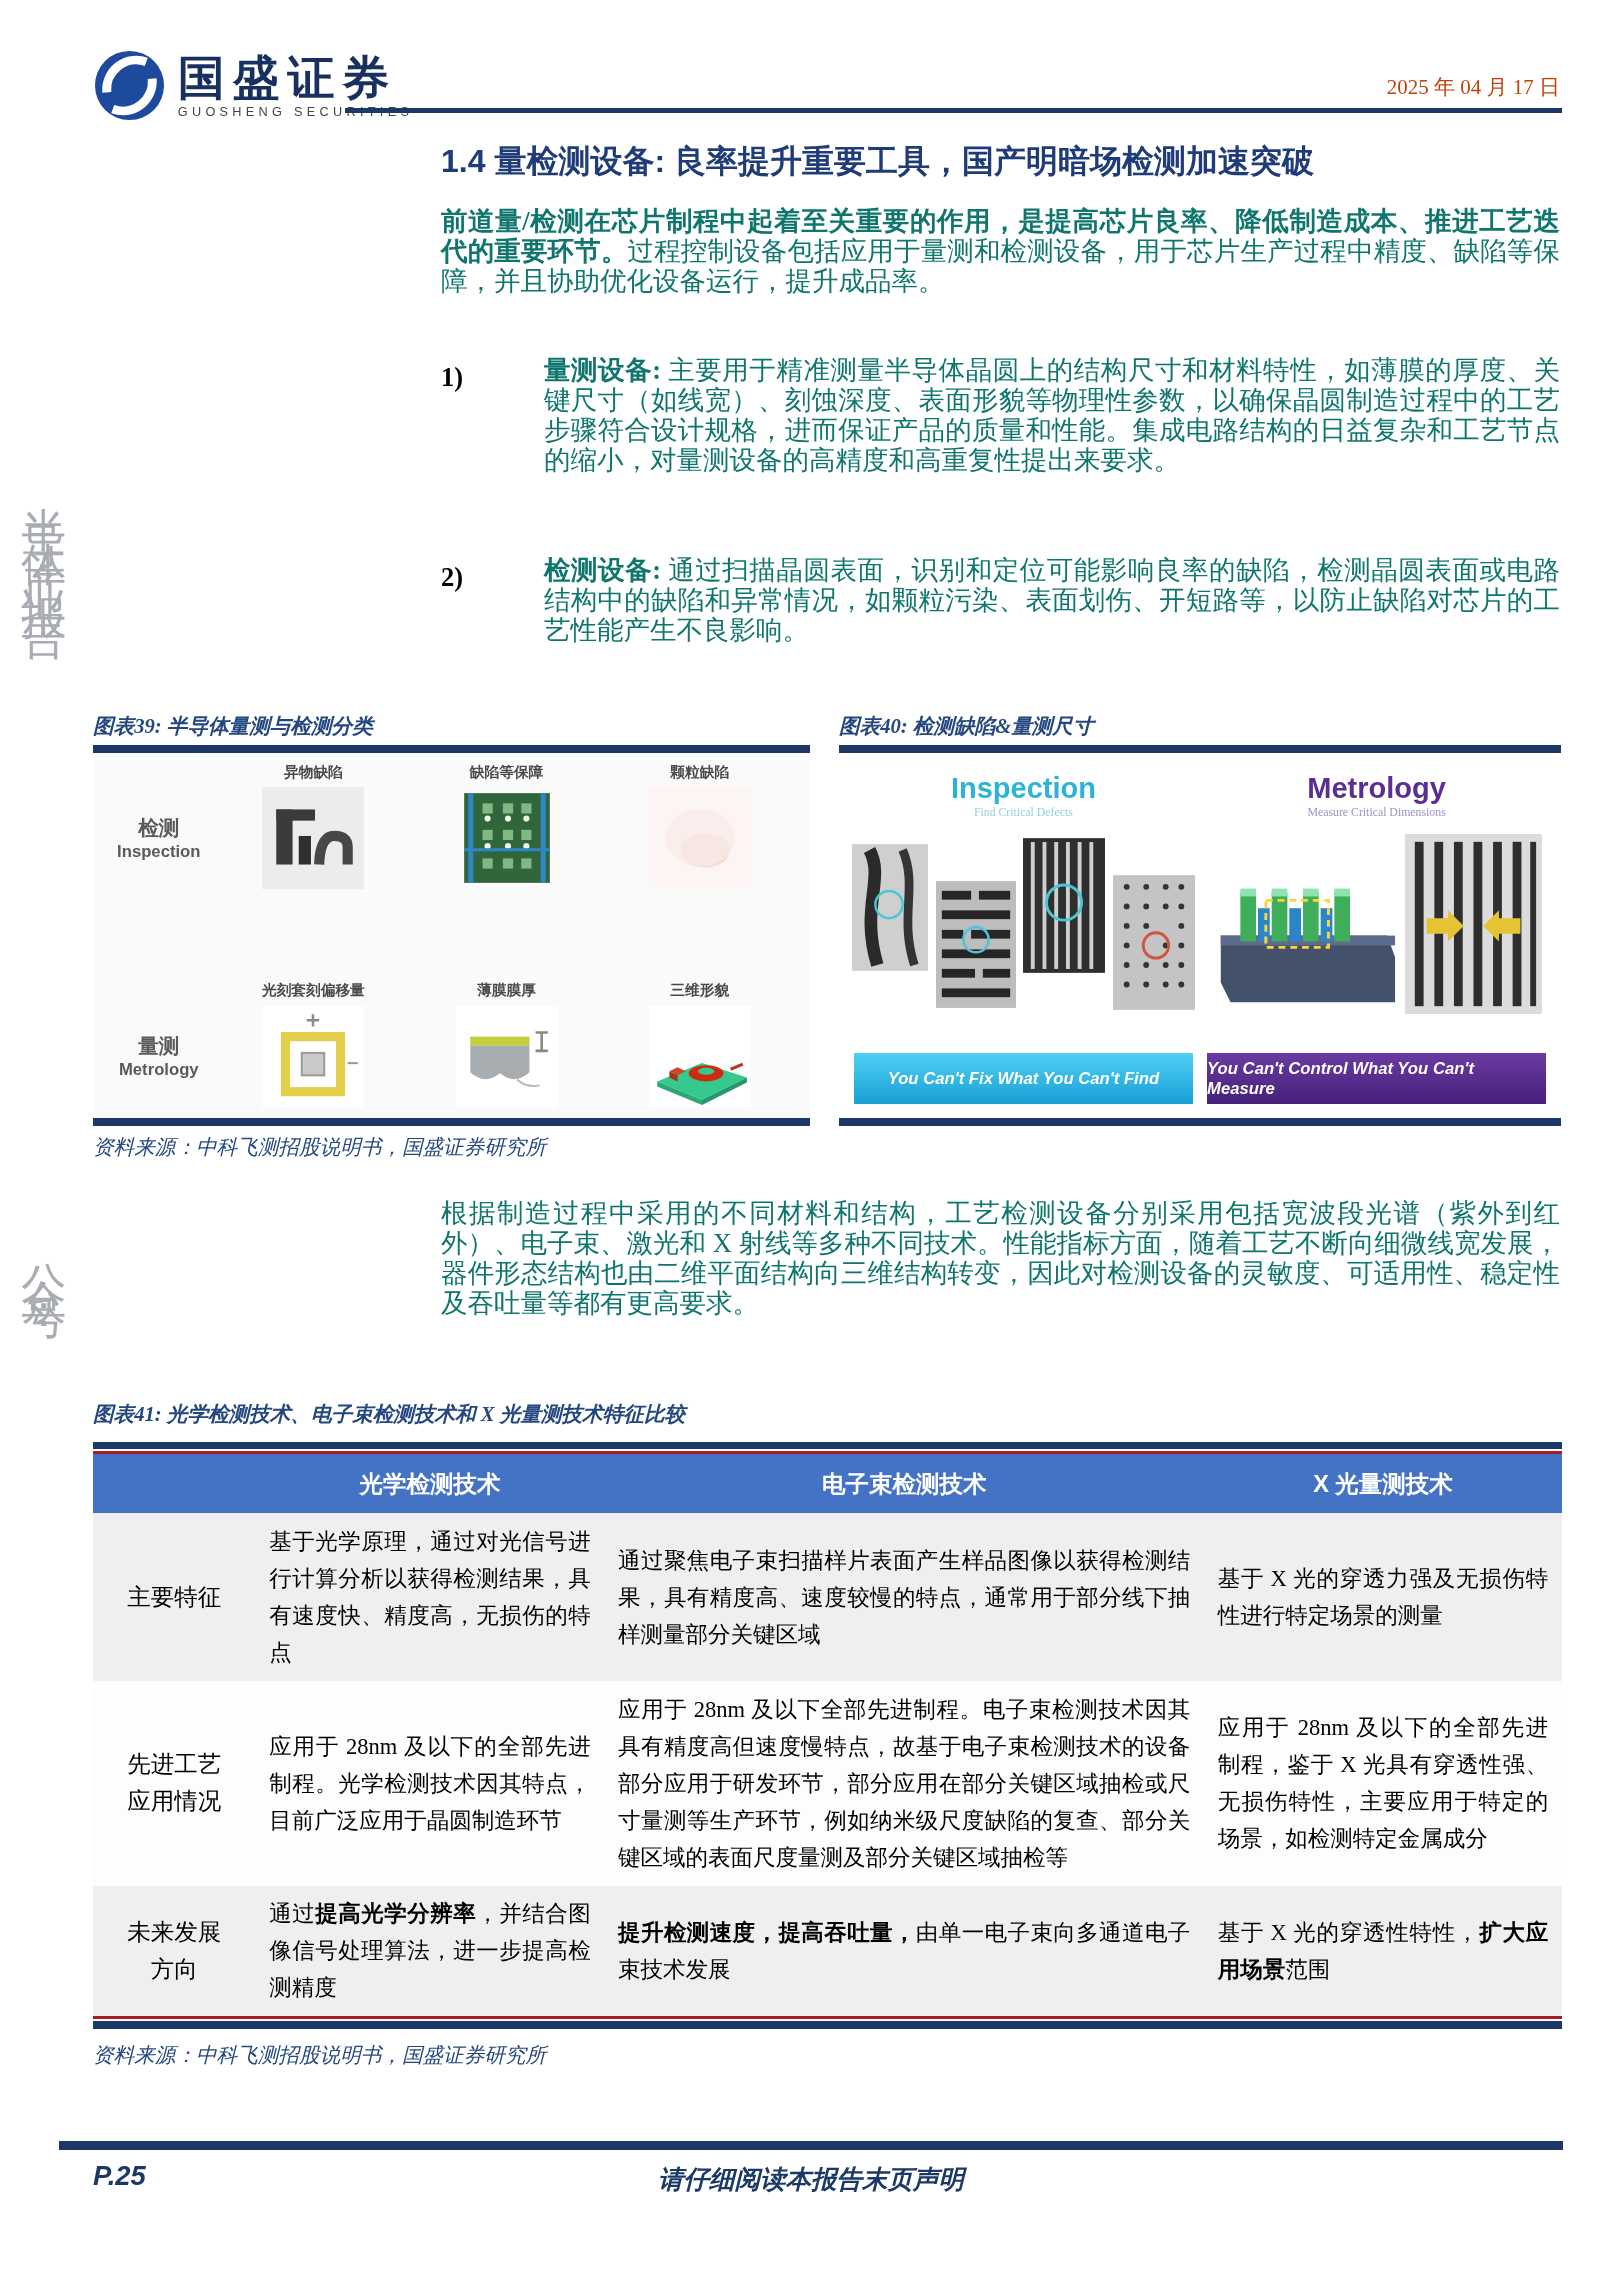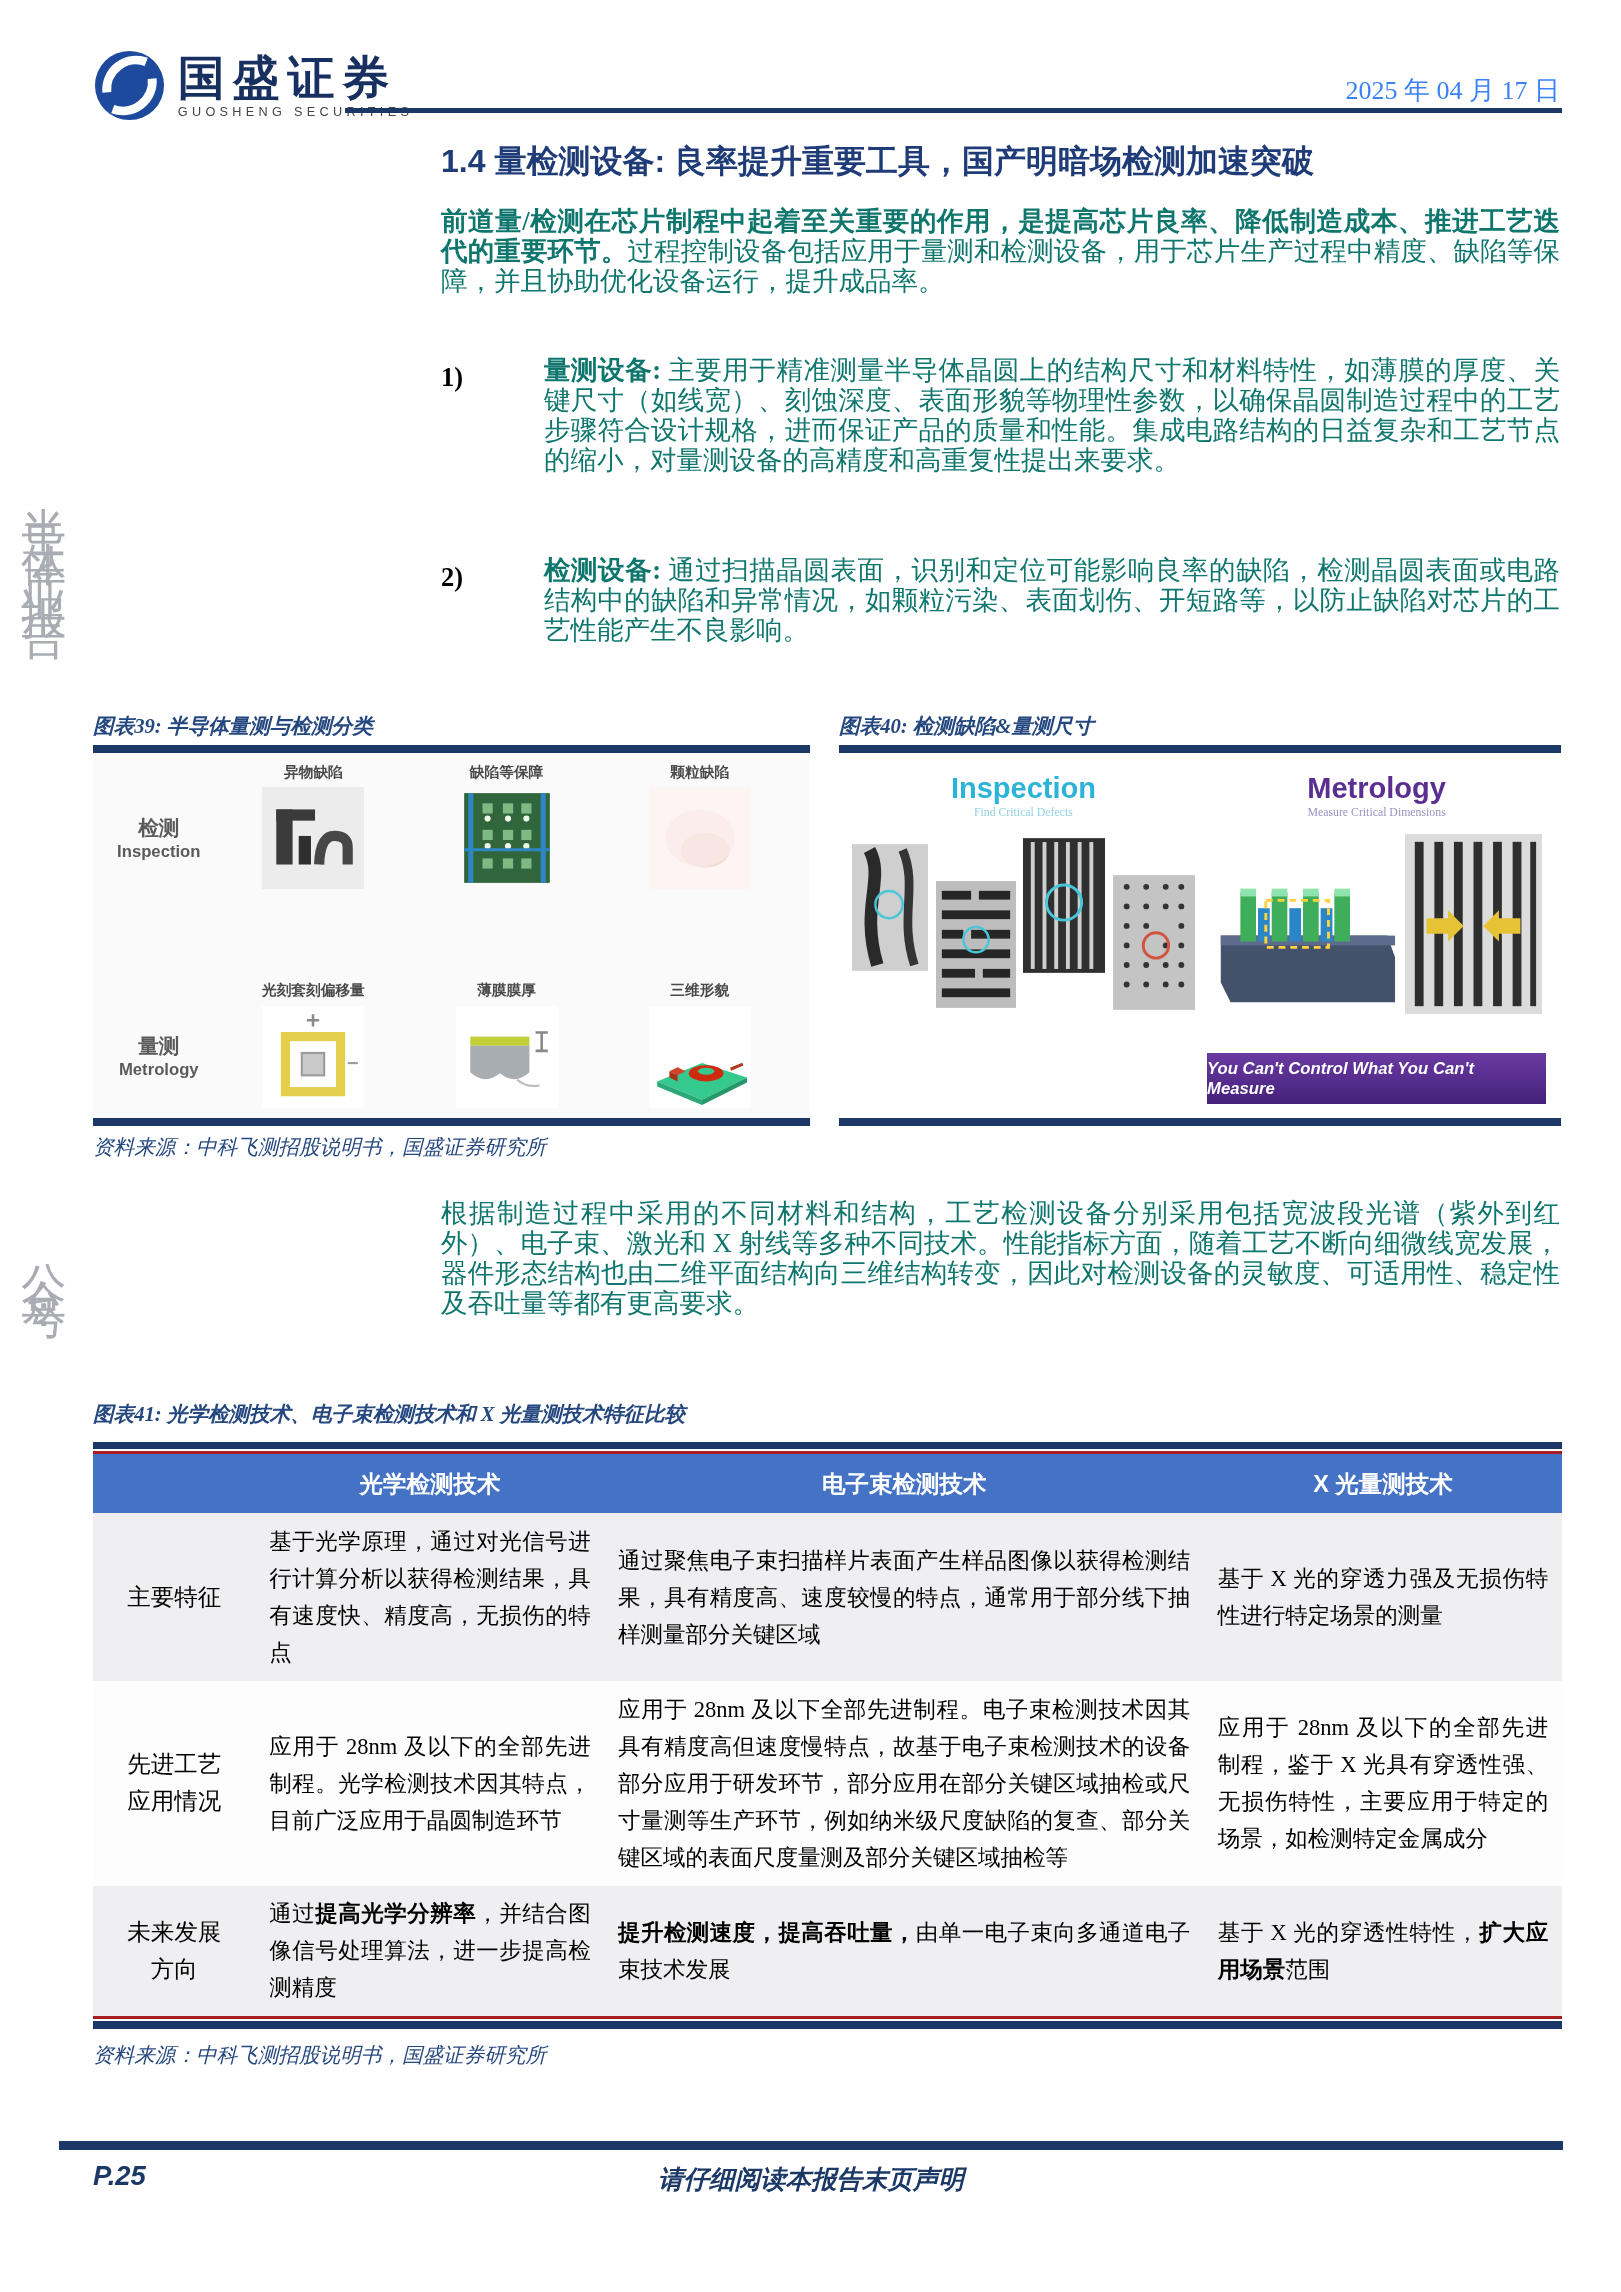--- a/index.html
+++ b/index.html
@@ -8,21 +8,21 @@
   .page {
     position: relative; width: 1621px; height: 2293px;
     background: #fff; overflow: hidden; margin: 0 auto;
   }
   
   .logo-wrap { position: absolute; left: 93px; top: 49px; display: flex; align-items: center; }
   .logo-mark { width: 73px; height: 73px; }
   .logo-text { margin-left: 11.8px; }
   .logo-cn { font-size: 47px; font-weight: bold; color: #18305f; letter-spacing: 7.8px; font-family: "Liberation Sans", sans-serif; line-height: 51px; }
   .logo-en { font-size: 12.7px; color: #444; letter-spacing: 4.3px; font-family: "Liberation Sans", sans-serif; margin-top: 2.9px; }
-  .report-date { position: absolute; right: 61px; top: 73px; font-size: 26px; color: #3b82f6; }
+  .report-date { position: absolute; right: 61px; top: 73px; font-size: 21px; color: #c2410c; }
   .header-rule { position: absolute; left: 345px; top: 108px; width: 1217px; height: 4.9px; background: var(--navy); }
   
   .wm { position: absolute; writing-mode: vertical-rl; text-orientation: upright;
         color: var(--watermark-gray); font-size: 45px; letter-spacing: 17.6px; font-weight: 500; }
   .wm-top { left: 13.7px; top: 472px; }
   .wm-bottom { left: 13.7px; top: 1227px; }
   
   .sec-title { position: absolute; left: 441px; top: 140px; width: 1127px;
     font-size: 32px; font-weight: bold; color: var(--title-blue); font-family: "Liberation Sans", sans-serif; }
   .para { font-size: 26.5px; line-height: 30px; color: #0f766e; text-align: justify; }
@@ -288,20 +288,21 @@
                   <circle cx="70" cy="12" r="3"></circle>
                     <circle cx="70" cy="32" r="3"></circle>
                     <circle cx="70" cy="52" r="3"></circle>
                     <circle cx="70" cy="72" r="3"></circle>
                     <circle cx="70" cy="92" r="3"></circle>
                     <circle cx="70" cy="112" r="3"></circle>
                 </g>
                 <circle cx="44" cy="72" r="13" fill="none" stroke="#d2543f" stroke-width="3"></circle>
               </svg>
             </div>
+            <div class="f40-banner banner-insp">You Can't Fix What You Can't Find</div>
           </div>
           <div class="f40-half">
             <div class="f40-head metr">Metrology</div>
             <div class="f40-sub metr">Measure Critical Dimensions</div>
             <div class="f40-tiles">
               <svg width="186" height="147" viewBox="0 0 190 150" style="margin-top:33px">
                 <polygon points="10,70 180,70 188,92 188,138 20,138 10,118" fill="#44516b"></polygon>
                 <rect x="10" y="70" width="178" height="10" fill="#5d6c8c"></rect>
                 <g>
                   <rect x="30" y="26" width="16" height="50" fill="#3fae5a"></rect>

